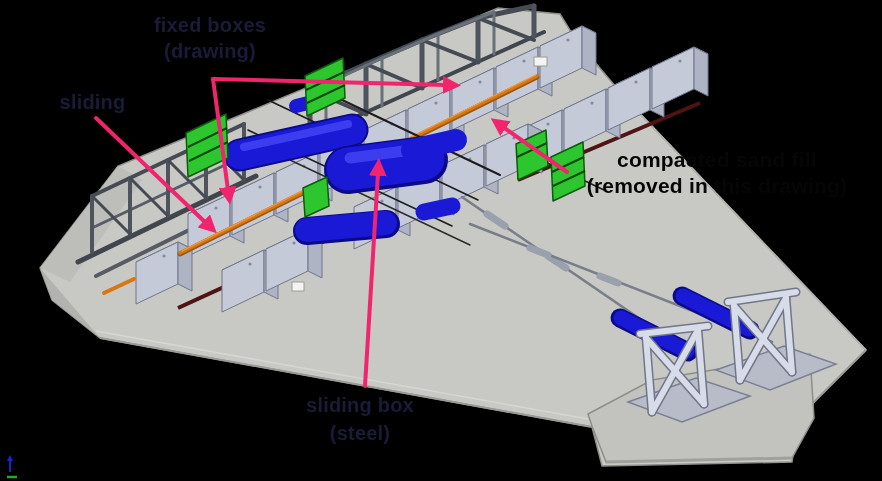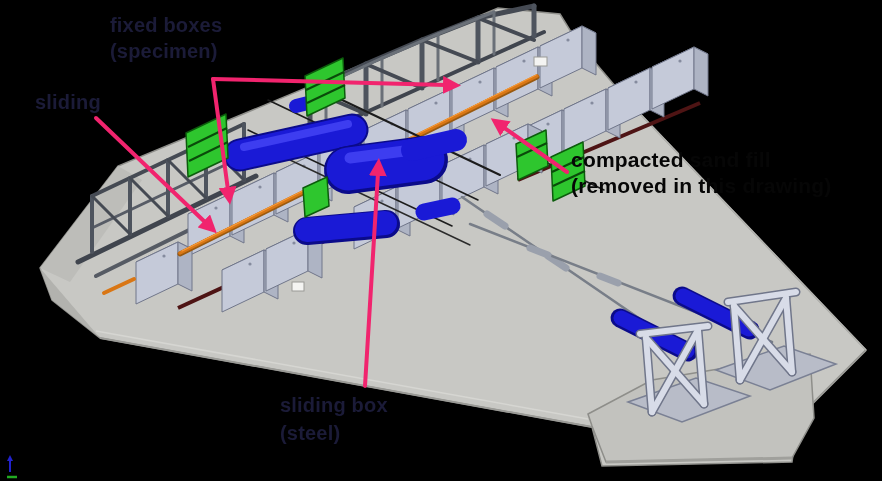--- a/index.html
+++ b/index.html
@@ -2,21 +2,21 @@
 <html><head>
 <meta charset="utf-8">
 <style>
   html,body{margin:0;padding:0;background:#000;}
   .stage{
     position:relative;width:882px;height:481px;background:#000000;
     overflow:hidden;font-family:"Liberation Sans",sans-serif;
   }
   .scene{position:absolute;left:0;top:0;}
   .label{
-    position:absolute;font-weight:bold;
+    position:absolute;text-align:center;font-weight:bold;
     font-size:20px;line-height:26px;letter-spacing:0.2px;
     user-select:none;white-space:nowrap;
   }
   .label-navy{color:#1b1b38;}
   .label-black{color:#060606;}
   #label-fixed-boxes{left:110px;top:12px;width:200px;}
   #label-specimen{left:35px;top:89px;width:115px;}
   #label-sand-fill{left:571px;top:147px;width:292px;font-size:21px;}
   #label-sliding-box{left:280px;top:391px;width:160px;line-height:28px;}
 </style>
@@ -220,21 +220,21 @@
       <path d="M213,79 L228,190" marker-end="url(#ah)"></path>
       <path d="M213,79 L446,85" marker-end="url(#ah)"></path>
       <path d="M96,118 L206,223" marker-end="url(#ah)"></path>
       <path d="M567,172 L503,127" marker-end="url(#ah)"></path>
       <path d="M365,386 L378,173" marker-end="url(#ah)"></path>
     </g>
   </svg>
 
   <div class="label label-navy" id="label-fixed-boxes">
     <span>fixed boxes</span><br>
-    <span>(specimen)</span>
+    <span>(drawing)</span>
   </div>
 
   <div class="label label-navy" id="label-specimen">
     <span>sliding</span>
   </div>
 
   <div class="label label-navy" id="label-sliding-box">
     <span>sliding box</span><br>
     <span>(steel)</span>
   </div>

